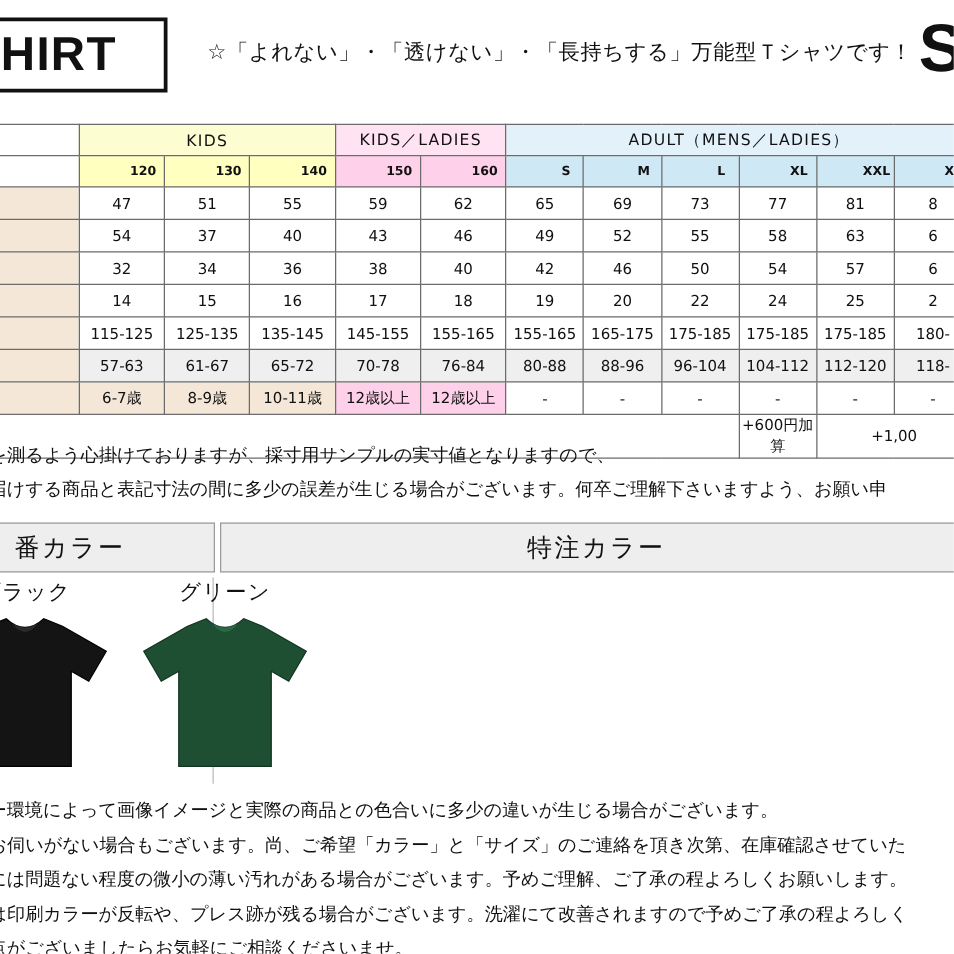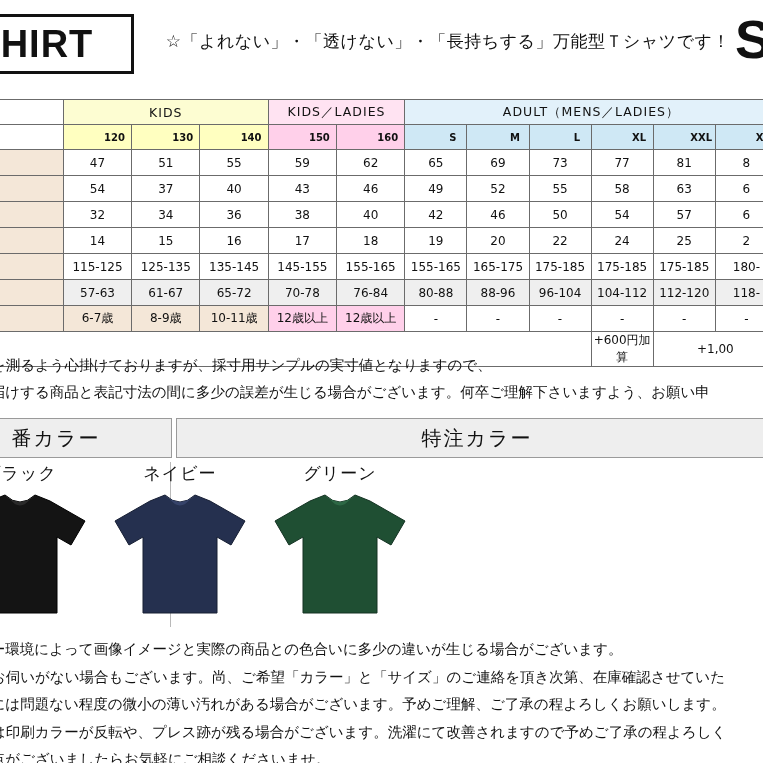--- a/index.html
+++ b/index.html
@@ -294,27 +294,20 @@
     <div class="swatch">
       <div class="name">ブラック</div>
       <svg class="shirt" width="150" height="130" viewBox="0 0 150 130">
         <path d="M45 12 L60 6 Q75 20 90 6 L105 12 L140 32 L126 56 L112 48 L112 124 L38 124 L38 48 L24 56 L10 32 Z" fill="#141414" stroke="#000" stroke-width="1"></path>
         <path d="M60 6 Q75 20 90 6 L86 9 Q75 24 64 9 Z" fill="#2a2a2a"></path>
       </svg>
     </div>
 
 
 
-    <div class="swatch">
-      <div class="name">ネイビー</div>
-      <svg class="shirt" width="150" height="130" viewBox="0 0 150 130">
-        <path d="M45 12 L60 6 Q75 20 90 6 L105 12 L140 32 L126 56 L112 48 L112 124 L38 124 L38 48 L24 56 L10 32 Z" fill="#25304f" stroke="#161e33" stroke-width="1"></path>
-        <path d="M60 6 Q75 20 90 6 L86 9 Q75 24 64 9 Z" fill="#36436a"></path>
-      </svg>
-    </div>
 
     <div class="swatch">
       <div class="name">グリーン</div>
       <svg class="shirt" width="150" height="130" viewBox="0 0 150 130">
         <path d="M45 12 L60 6 Q75 20 90 6 L105 12 L140 32 L126 56 L112 48 L112 124 L38 124 L38 48 L24 56 L10 32 Z" fill="#1f4f33" stroke="#143323" stroke-width="1"></path>
         <path d="M60 6 Q75 20 90 6 L86 9 Q75 24 64 9 Z" fill="#2d6845"></path>
       </svg>
     </div>
 
   </div>

